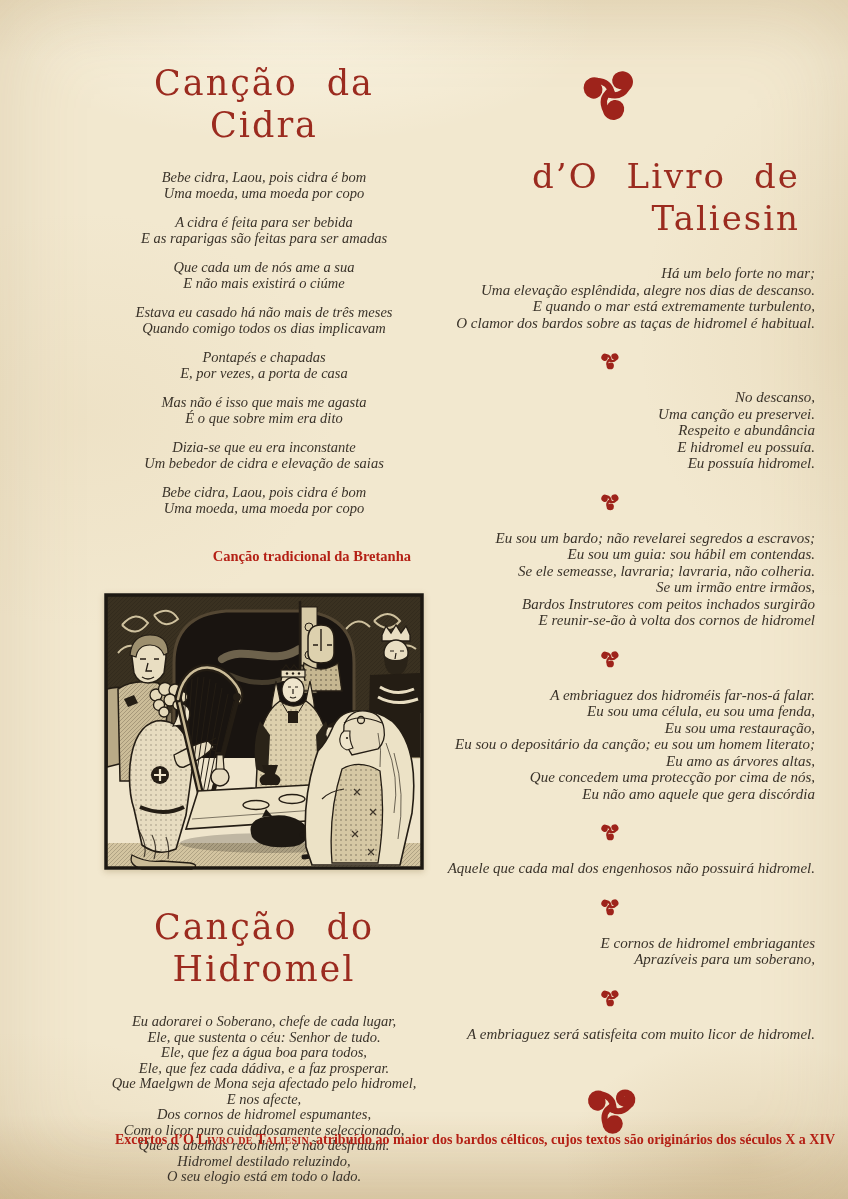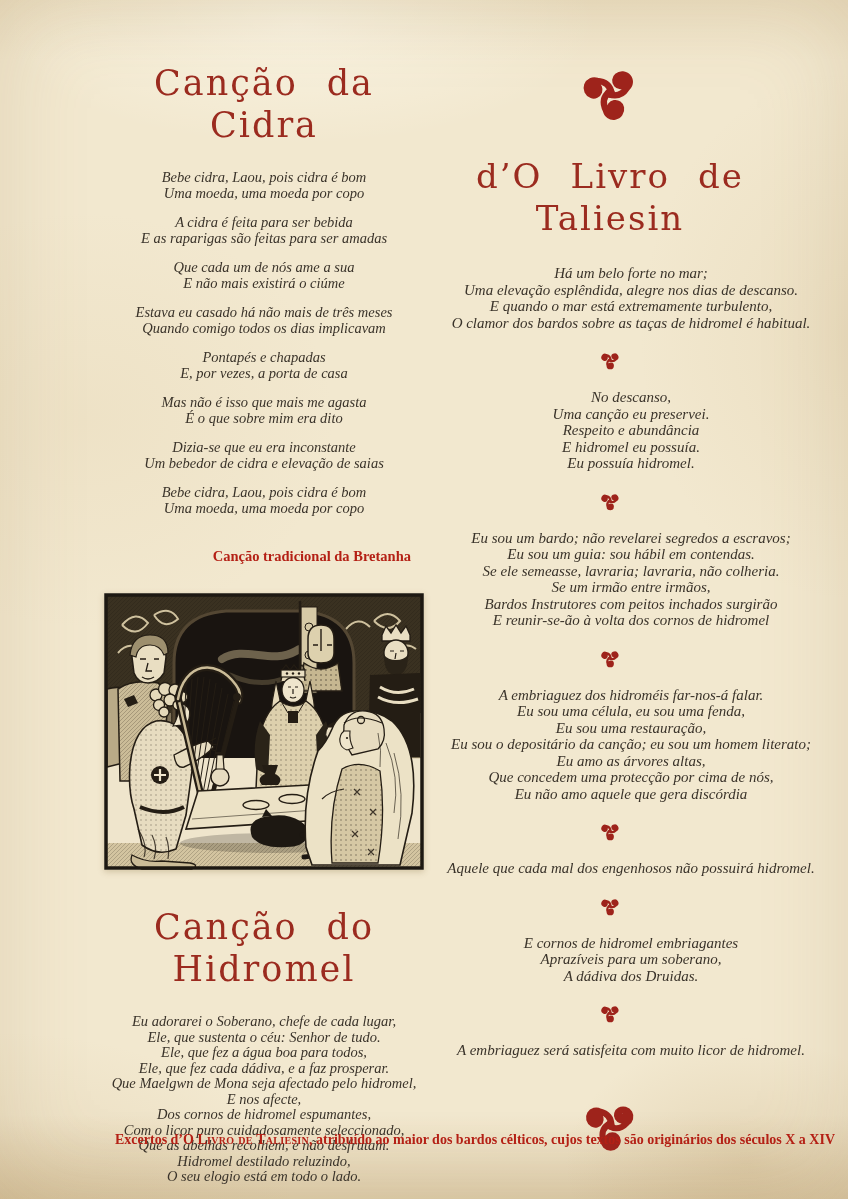--- a/index.html
+++ b/index.html
@@ -24,21 +24,21 @@
     font-weight:normal;
     color:#9b2b1f;
     font-size:35px;line-height:42px;
     letter-spacing:2px;word-spacing:0.45em;
     margin:10px;
   }
   .col-left{
     position:absolute;left:89px;top:52px;width:350px;text-align:center;
   }
   .col-right{
-    position:absolute;left:431px;top:55px;width:400px;text-align:center;
+    position:absolute;left:431px;top:55px;width:400px;text-align:right;
   }
   .poem{color:#3a332a;font-style:italic;}
   .col-left .poem{font-size:14.5px;line-height:15.5px;}
   .col-left .poem{margin-top:24px;text-align:center;}
   .col-left .stanza{margin-bottom:14px;}
   .col-right .poem-sections{margin-top:26px;color:#3a332a;font-style:italic;font-size:15px;line-height:16.5px;}
   .line{white-space:nowrap;}
   .caption{
     font-weight:bold;color:#b42015;font-size:14.5px;
     text-align:right;padding-right:28px;margin-top:32px;
@@ -342,21 +342,20 @@
           <div class="line">Aquele que cada mal dos engenhosos não possuirá hidromel.</div>
         </div>
   <div class="divider">
     <svg viewBox="0 0 120 120">
             <use href="#triskelion-shape" transform="rotate(60 60 60)"></use>
           </svg>
   </div>
 <div class="stanza-r">
           <div class="line">E cornos de hidromel embriagantes</div>
           <div class="line">Aprazíveis para um soberano,</div>
-          <div class="line">A dádiva dos Druidas.</div>
         </div>
   <div class="divider">
     <svg viewBox="0 0 120 120">
             <use href="#triskelion-shape" transform="rotate(60 60 60)"></use>
           </svg>
   </div>
 <div class="stanza-r">
           <div class="line">A embriaguez será satisfeita com muito licor de hidromel.</div>
         </div>
       </div>

